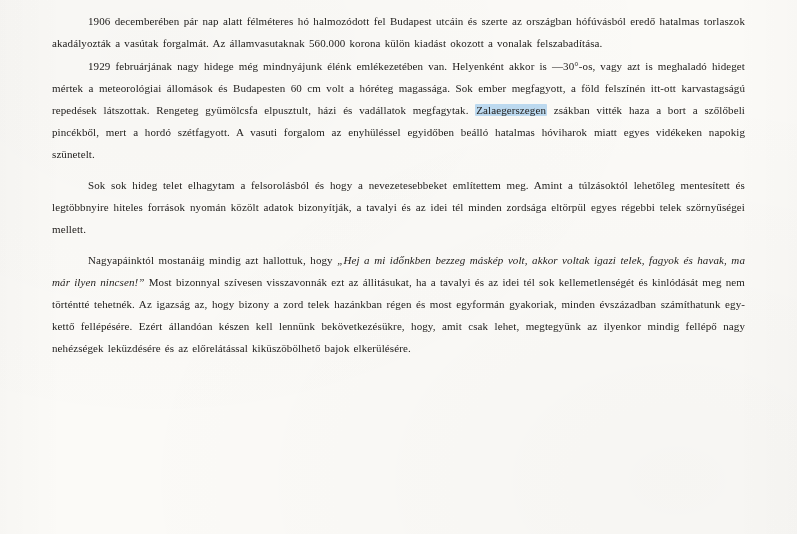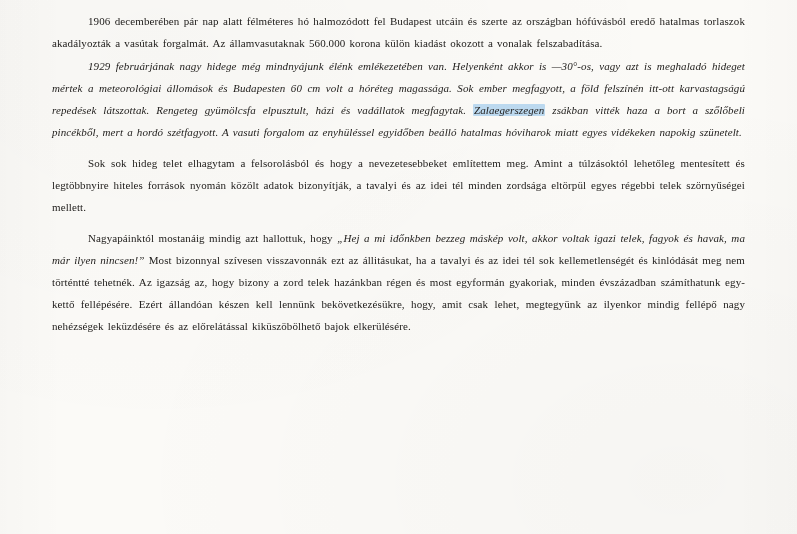--- a/index.html
+++ b/index.html
@@ -42,21 +42,20 @@
     text-justify: inter-word;
     font-size: 11px;
     line-height: 22px;
     color: #23211f;
     letter-spacing: 0.1px;
     word-spacing: 1.2px;
     text-indent: 36px;
   }
   p.para + p.para {
     margin-top: 1px;
-    font-style: italic;
   }
   .gap {
     height: 9px;
   }
   .hl {
     background: #bcd9ef;
     padding: 0 1px;
     border-radius: 1px;
   }
   .ital {

